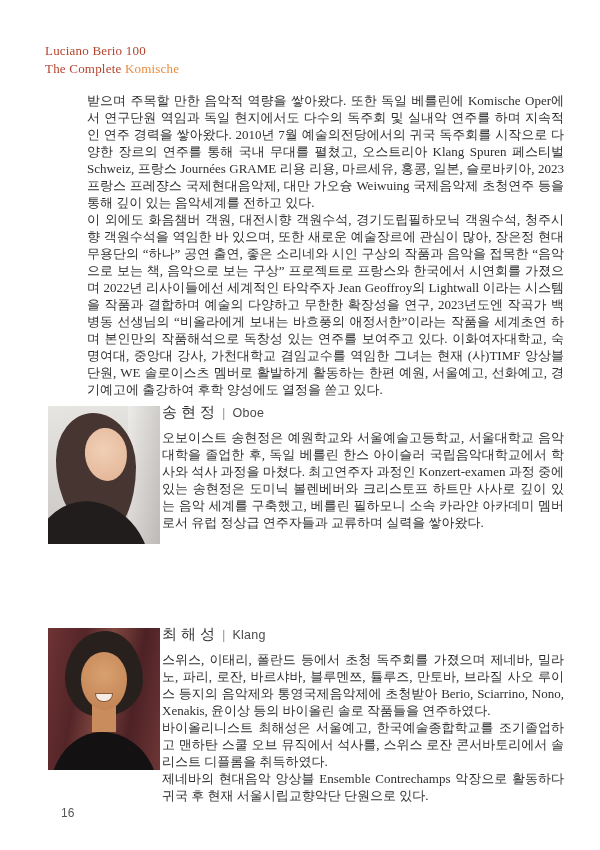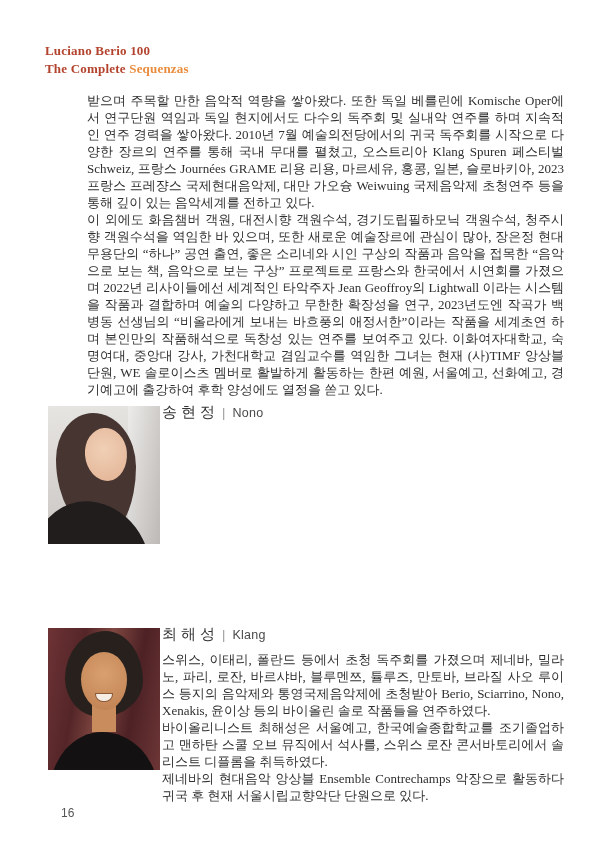--- a/index.html
+++ b/index.html
@@ -1,20 +1,20 @@
 <!DOCTYPE html>
 <html lang="ko"><head>
 <meta charset="utf-8">
 <style>
   * { margin:0; padding:0; box-sizing:border-box; }
   html,body { width:600px; height:850px; background:#ffffff; }
   body { position:relative; font-family:"Liberation Sans", sans-serif; color:#2f2f2f; overflow:hidden; }
 
   
-  .booklet-header { position:absolute; left:45px; top:42px; font-family:"Liberation Serif", serif; font-weight:bold; font-size:13px; line-height:18px; letter-spacing:.2px; }
+  .booklet-header { position:absolute; left:45px; top:42px; font-family:"Liberation Serif", serif; font-weight:normal; font-size:13px; line-height:18px; letter-spacing:.2px; }
   .hdr-dark   { color:#b4432e; }
   .hdr-accent { color:#ea8c3d; }
 
   
   .intro-block { position:absolute; left:87px; top:92px; width:477px; }
   .body-text { font-size:13px; line-height:17px; text-align:justify; color:#2f2f2f; word-break:normal; }
   .body-text p { margin:0;font-family:Liberation Serif, serif; }
 
   
   .profile-text { position:absolute; width:402px; left:162px; }
@@ -54,44 +54,45 @@
   
   .page-number { position:absolute; left:61px; top:806px; font-size:12px; color:#555; }
 </style>
 </head>
 <body>
 
 <div class="booklet-header">
   <div class="hdr-dark">Luciano Berio 100</div>
   <div>
     <span class="hdr-dark">The Complete</span>
-    <span class="hdr-accent">Sequenzas</span>
+    <span class="hdr-accent">Komische</span>
   </div>
 </div>
 
 <div class="intro-block body-text">
   <p>받으며 주목할 만한 음악적 역량을 쌓아왔다. 또한 독일 베를린에 Komische Oper에서 연구단원 역임과 독일 현지에서도 다수의 독주회 및 실내악 연주를 하며 지속적인 연주 경력을 쌓아왔다. 2010년 7월 예술의전당에서의 귀국 독주회를 시작으로 다양한 장르의 연주를 통해 국내 무대를 펼쳤고, 오스트리아 Klang Spuren 페스티벌 Schweiz, 프랑스 Journées GRAME 리용 리용, 마르세유, 홍콩, 일본, 슬로바키아, 2023 프랑스 프레쟝스 국제현대음악제, 대만 가오슝 Weiwuing 국제음악제 초청연주 등을 통해 깊이 있는 음악세계를 전하고 있다.</p>
   <p>이 외에도 화음챔버 객원, 대전시향 객원수석, 경기도립필하모닉 객원수석, 청주시향 객원수석을 역임한 바 있으며, 또한 새로운 예술장르에 관심이 많아, 장은정 현대 무용단의 “하나” 공연 출연, 좋은 소리네와 시인 구상의 작품과 음악을 접목한 “음악으로 보는 책, 음악으로 보는 구상” 프로젝트로 프랑스와 한국에서 시연회를 가졌으며 2022년 리사이들에선 세계적인 타악주자 Jean Geoffroy의 Lightwall 이라는 시스템을 작품과 결합하며 예술의 다양하고 무한한 확장성을 연구, 2023년도엔 작곡가 백병동 선생님의 “비올라에게 보내는 바흐풍의 애정서한”이라는 작품을 세계초연 하며 본인만의 작품해석으로 독창성 있는 연주를 보여주고 있다. 이화여자대학교, 숙명여대, 중앙대 강사, 가천대학교 겸임교수를 역임한 그녀는 현재 (사)TIMF 앙상블 단원, WE 솔로이스츠 멤버로 활발하게 활동하는 한편 예원, 서울예고, 선화예고, 경기예고에 출강하여 후학 양성에도 열정을 쏟고 있다.</p>
 </div>
 
 <div class="photo photo-1">
   <div class="p1-bg"></div>
   <div class="p1-panel"></div>
   <div class="p1-hair"></div>
   <div class="p1-face"></div>
   <div class="p1-body"></div>
 </div>
 
 <div class="profile-text" style="top:403px;">
   <div class="profile-head">
     <span class="profile-name">송현정</span>
     <span class="profile-divider">|</span>
-    <span class="profile-instrument">Nono</span>
+    <span class="profile-instrument">Oboe</span>
   </div>
   <div class="body-text">
+    <p>오보이스트 송현정은 예원학교와 서울예술고등학교, 서울대학교 음악대학을 졸업한 후, 독일 베를린 한스 아이슬러 국립음악대학교에서 학사와 석사 과정을 마쳤다. 최고연주자 과정인 Konzert-examen 과정 중에 있는 송현정은 도미닉 볼렌베버와 크리스토프 하트만 사사로 깊이 있는 음악 세계를 구축했고, 베를린 필하모니 소속 카라얀 아카데미 멤버로서 유럽 정상급 연주자들과 교류하며 실력을 쌓아왔다.</p>
   </div>
 </div>
 
 <div class="photo photo-2">
   <div class="p2-bg"></div>
   <div class="p2-hair"></div>
   <div class="p2-neck"></div>
   <div class="p2-face"></div>
   <div class="p2-smile"></div>
   <div class="p2-body"></div>

